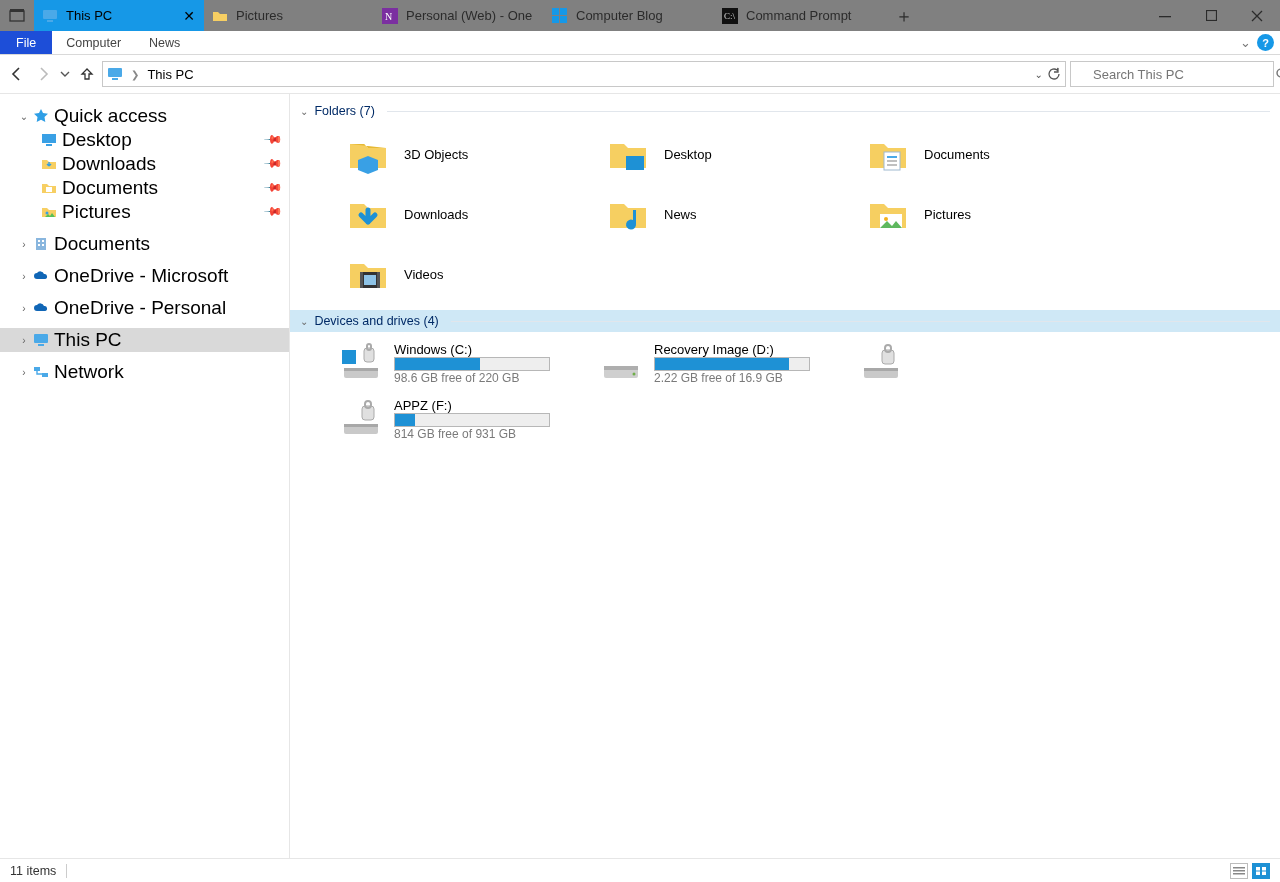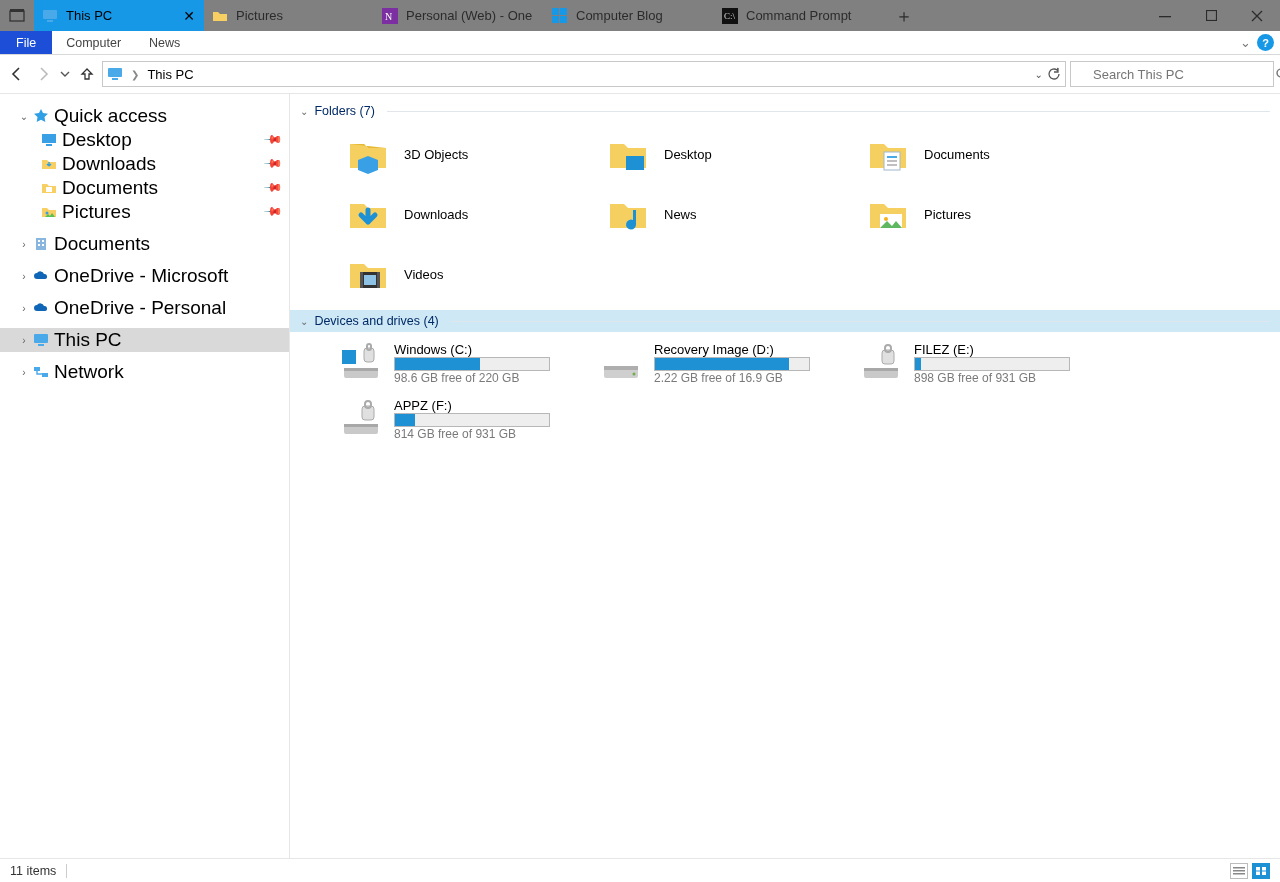--- a/index.html
+++ b/index.html
@@ -553,27 +553,20 @@
 
       <div class="drive-item">
         <span class="dicon">
             <svg width="44" height="44">
               <rect x="4" y="26" width="34" height="10" rx="2" fill="#c9c9c9"></rect>
               <rect x="4" y="26" width="34" height="3" fill="#a8a8a8"></rect>
               <rect x="22" y="8" width="12" height="14" rx="3" fill="#e0e0e0" stroke="#aaa"></rect>
               <rect x="25" y="3" width="6" height="7" rx="3" fill="none" stroke="#aaa" stroke-width="2"></rect>
             </svg>
           </span>
-        <div class="drive-info">
-          <span class="drive-name">FILEZ (E:)</span>
-          <div class="drive-bar">
-              <div class="fill" style="width:4%"></div>
-            </div>
-          <span class="drive-free">898 GB free of 931 GB</span>
-        </div>
       </div>
 
       <div class="drive-item">
         <span class="dicon">
             <svg width="44" height="44">
               <rect x="4" y="26" width="34" height="10" rx="2" fill="#c9c9c9"></rect>
               <rect x="4" y="26" width="34" height="3" fill="#a8a8a8"></rect>
               <rect x="22" y="8" width="12" height="14" rx="3" fill="#e0e0e0" stroke="#aaa"></rect>
               <rect x="25" y="3" width="6" height="7" rx="3" fill="none" stroke="#aaa" stroke-width="2"></rect>
             </svg>

